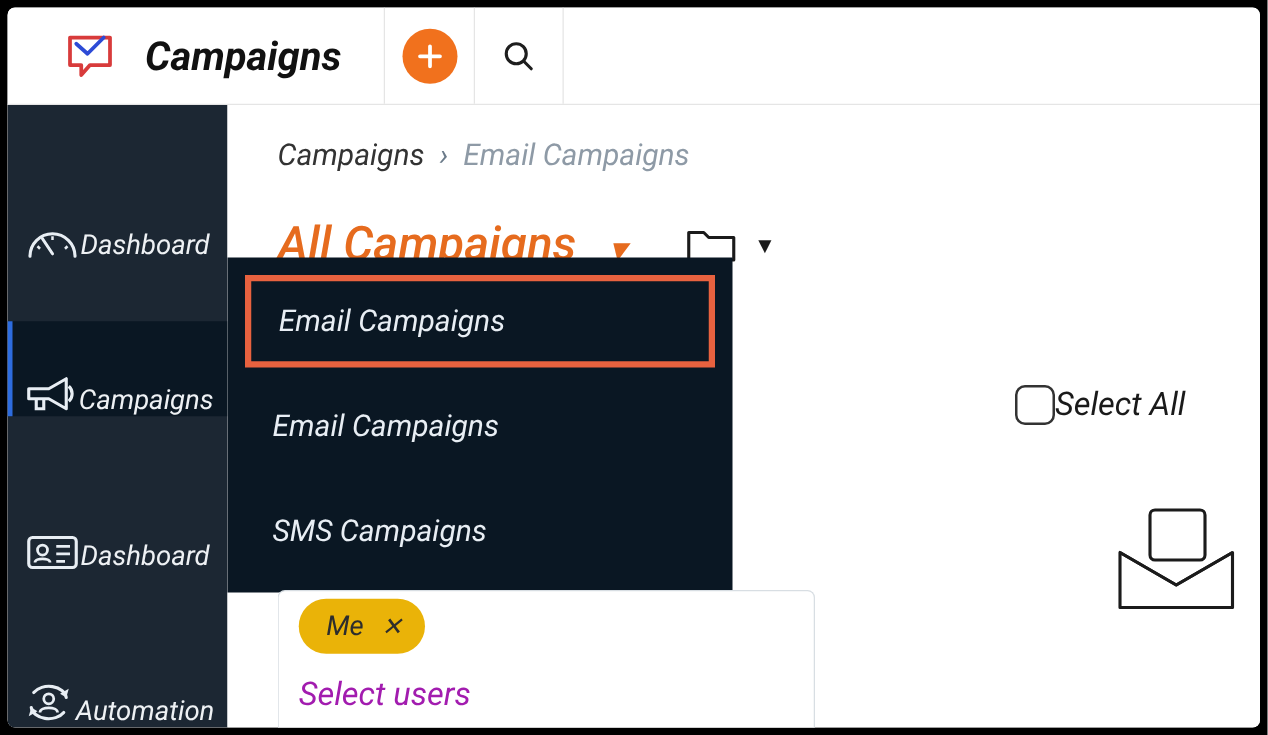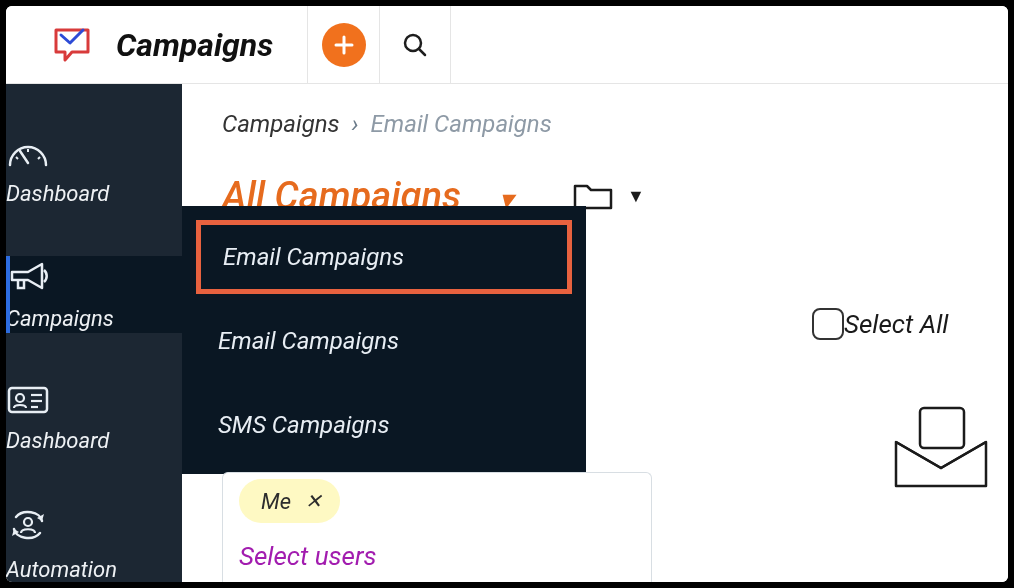--- a/index.html
+++ b/index.html
@@ -70,22 +70,22 @@
     left: 0;
     bottom: 0;
     width: 176px;
     background: #1c2733;
     color: #eef1f4;
     display: flex;
     flex-direction: column;
   }
   .sidebar-item {
     display: flex;
-    flex-direction: column;
-    align-items: flex-start;
+    flex-direction: row;
+    align-items: flex-end;
     justify-content: center;
     height: 122px;
     cursor: pointer;
     position: relative;
     color: #eef1f4;
     font-size: 22px;
     margin-top: 48px;
   }
   .sidebar-item .side-label { margin-top: 12px; }
   .sidebar-item.active {
@@ -116,21 +116,21 @@
     font-size: 24px;
     color: #333;
   }
   .breadcrumbs .sep { color: #6b7b8a; }
   .breadcrumbs .crumb.muted { color: #8e9aa6; }
 
   .title-row {
     display: flex;
     align-items: center;
     margin-top: 36px;
-    gap: 38px;
+    gap: 26px;
     font-size: 38px;
     font-weight: 500;
     color: #e66b1e;
   }
   .title-row .title-caret {
     font-size: 28px;
     color: #e66b1e;
     margin-top: 6px;
   }
   .folder-picker {
@@ -199,21 +199,21 @@
     border-top: 1px solid #d8dee3;
     border-left: 1px solid #d8dee3;
     border-right: 1px solid #d8dee3;
     border-radius: 6px 6px 0 0;
     background: #fff;
   }
   .chip {
     display: inline-flex;
     align-items: center;
     gap: 14px;
-    background: #fef9c3;
+    background: #eab308;
     border-radius: 22px;
     height: 44px;
     padding: 0 18px 0 22px;
     font-size: 22px;
     color: #2d2d2d;
   }
   .chip .chip-x { font-size: 20px; color: #2d2d2d; }
   .select-users-placeholder {
     margin-top: 18px;
     font-size: 26px;

